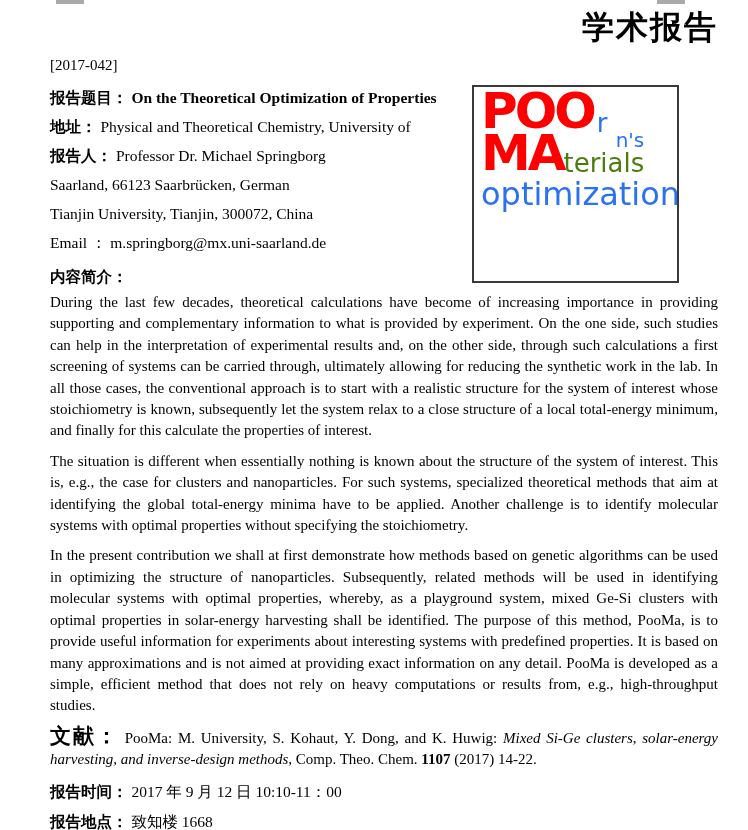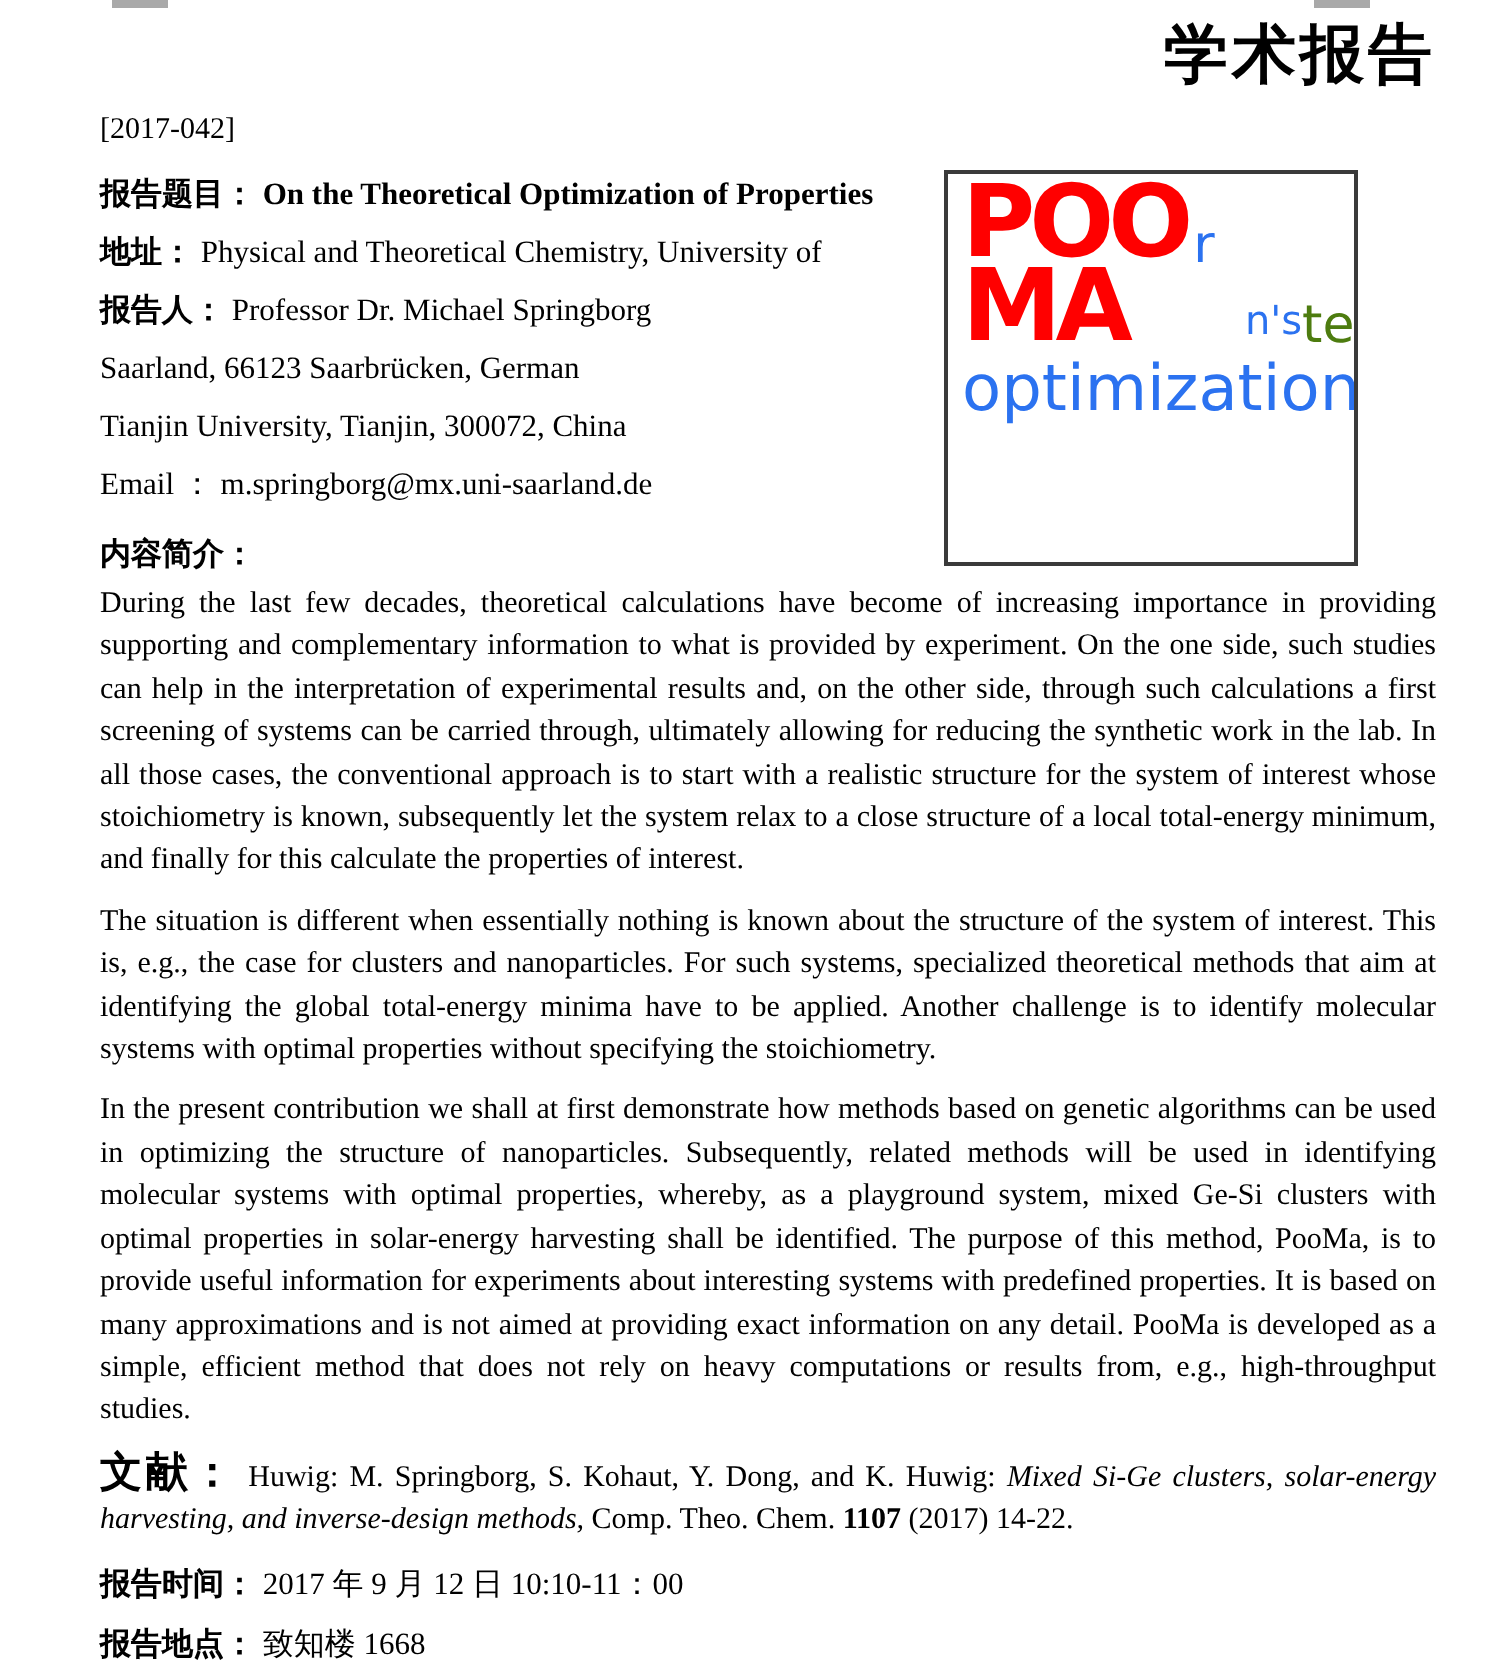--- a/index.html
+++ b/index.html
@@ -65,22 +65,22 @@
     color: #ff0000;
     font-weight: bold;
     font-size: 50px;
     line-height: 0.92;
     letter-spacing: -3px;
   }
   .logo-r {
     color: #2b72f0; font-size: 26px; line-height: 1.0;
     margin-left: 3px; position: relative; top: 2px;
   }
-  .logo-line2 { margin-top: -4px; gap: 44px; }
-  .logo-stack { display: flex; flex-direction: row; margin-left: 15px; text-align: right; }
+  .logo-line2 { margin-top: -4px; }
+  .logo-stack { display: flex; flex-direction: column; margin-left: 0; text-align: right; }
   .logo-ns      { color: #2b72f0; font-size: 20px; line-height: 1.0; }
   .logo-terials { color: #4d7c0f; font-size: 26px; line-height: 1.0; }
   .logo-opt {
     color: #2b72f0; font-size: 32px; line-height: 1.1; margin-top: 1px;
     letter-spacing: 0px;
   }
 
   .abstract-heading {
     font-weight: bold;
     font-size: 15.5px;
@@ -153,21 +153,21 @@
   </div>
 
   <div class="abstract-heading">内容简介：</div>
 
   <div class="para">During the last few decades, theoretical calculations have become of increasing importance in providing supporting and complementary information to what is provided by experiment. On the one side, such studies can help in the interpretation of experimental results and, on the other side, through such calculations a first screening of systems can be carried through, ultimately allowing for reducing the synthetic work in the lab. In all those cases, the conventional approach is to start with a realistic structure for the system of interest whose stoichiometry is known, subsequently let the system relax to a close structure of a local total-energy minimum, and finally for this calculate the properties of interest.</div>
   <div class="para">The situation is different when essentially nothing is known about the structure of the system of interest. This is, e.g., the case for clusters and nanoparticles. For such systems, specialized theoretical methods that aim at identifying the global total-energy minima have to be applied. Another challenge is to identify molecular systems with optimal properties without specifying the stoichiometry.</div>
   <div class="para">In the present contribution we shall at first demonstrate how methods based on genetic algorithms can be used in optimizing the structure of nanoparticles. Subsequently, related methods will be used in identifying molecular systems with optimal properties, whereby, as a playground system, mixed Ge-Si clusters with optimal properties in solar-energy harvesting shall be identified. The purpose of this method, PooMa, is to provide useful information for experiments about interesting systems with predefined properties. It is based on many approximations and is not aimed at providing exact information on any detail. PooMa is developed as a simple, efficient method that does not rely on heavy computations or results from, e.g., high-throughput studies.</div>
 
   <div class="para ref">
     <span class="hlabel">文献：</span>
-    <span>Huwig: M. Springborg, S. Kohaut, Y. Dong, and K. Huwig: </span>
+    <span>PooMa: M. University, S. Kohaut, Y. Dong, and K. Huwig: </span>
     <span class="ref-italic">Mixed Si-Ge clusters, solar-energy harvesting, and inverse-design methods,</span>
     <span> Comp. Theo. Chem. </span>
     <span class="ref-bold">1107</span>
     <span> (2017) 14-22.</span>
   </div>
 
   <div class="sched-line">
     <span class="hlabel">报告时间：</span>
     <span>2017 年 9 月 12 日 10:10-11：00</span>
   </div>

